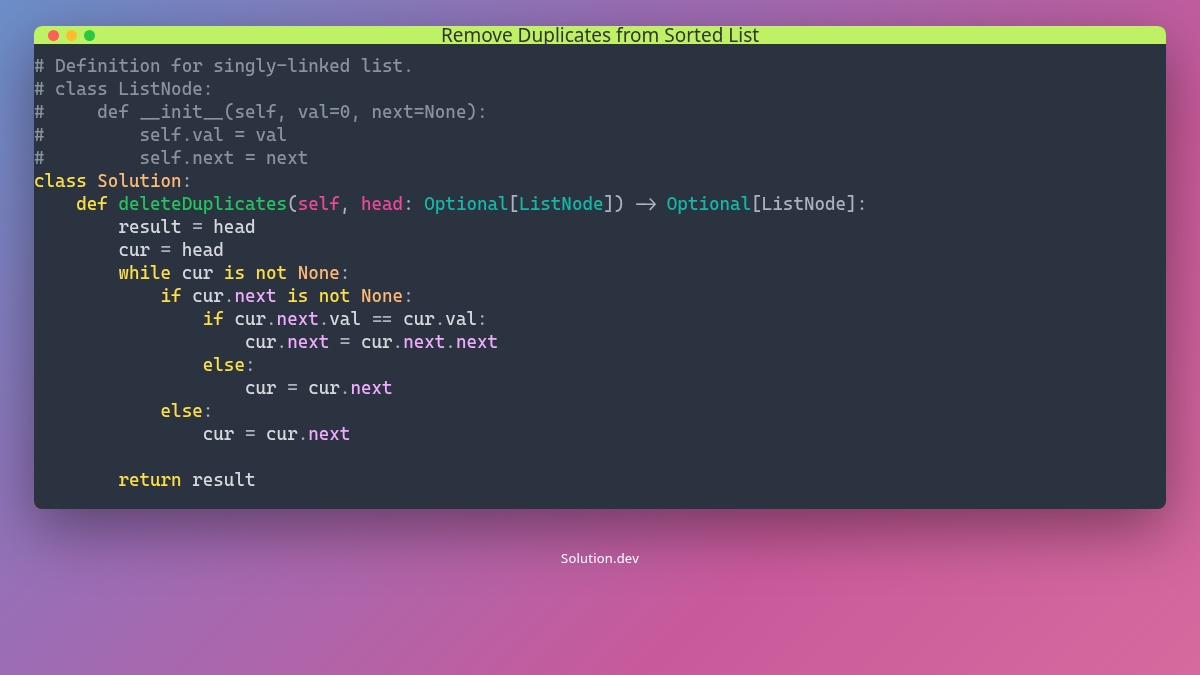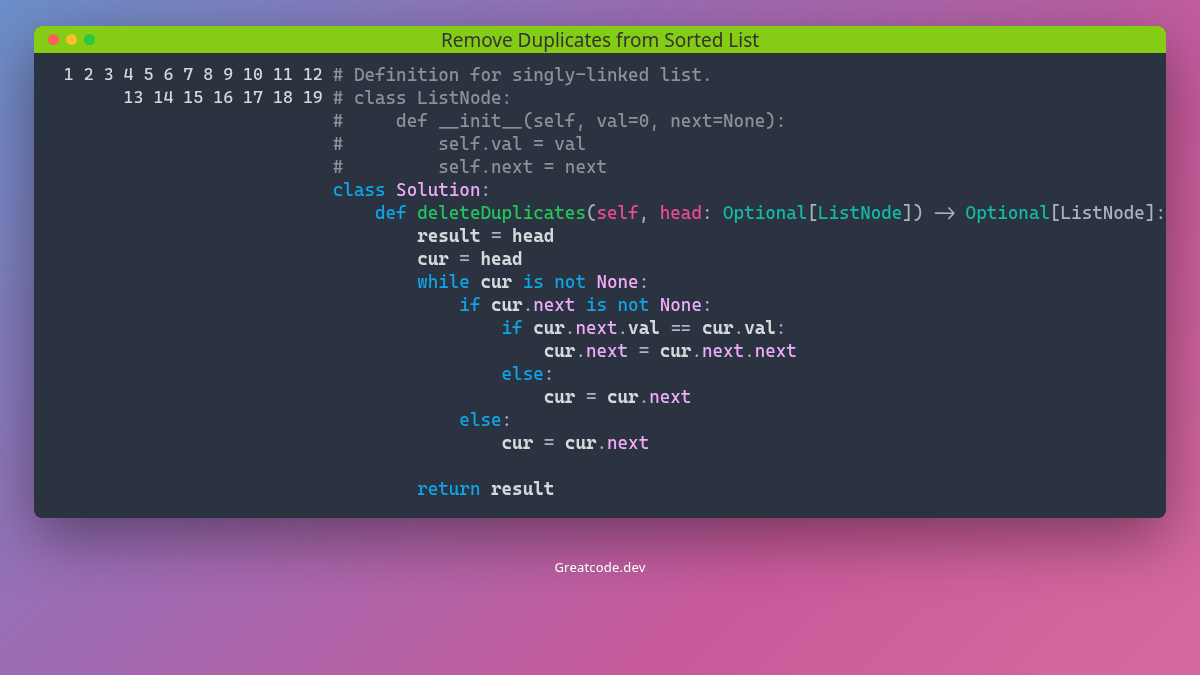--- a/index.html
+++ b/index.html
@@ -19,22 +19,22 @@
       overflow: hidden;
     }
     .editor-window {
       width: 1132px;
       background: #2b3340;
       border-radius: 8px;
       box-shadow: 0 20px 60px rgba(0,0,0,0.4);
       overflow: hidden;
     }
     .titlebar {
-      background: #84cc16;
-      height: 27px;
+      background: #bef264;
+      height: 18px;
       display: flex;
       align-items: center;
       position: relative;
     }
     .traffic-lights {
       display: flex;
       gap: 7px;
       position: absolute;
       left: 14px;
     }
@@ -64,29 +64,29 @@
       user-select: none;
       font-size: 17px;
       line-height: 23px;
     }
     .code {
       font-size: 18px;
       line-height: 23px;
       white-space: pre;
     }
     .comment { color: #8a929c; }
-    .keyword { color: #0ea5e9; }
+    .keyword { color: #fde047; }
     .def-name { color: #22c55e; }
-    .builtin { color: #f0abfc; }
+    .builtin { color: #fdba74; }
     .param { color: #ec4899; }
     .type { color: #14b8a6; }
     .punct { color: #abb2bf; }
     .op { color: #abb2bf; }
     .attr { color: #f0abfc; }
-    .plain { color: #d6d9dc; font-weight: bold; }
+    .plain { color: #d6d9dc; }
     .footer {
       margin-top: 40px;
       color: #ffffff;
       font-family: -apple-system, system-ui, sans-serif;
       font-size: 13px;
       font-weight: 400;
       letter-spacing: 0.2px;
     }
   </style>
 </head>
@@ -95,36 +95,17 @@
 <div class="editor-window">
   <div class="titlebar">
     <div class="traffic-lights">
       <div class="traffic-light tl-red"></div>
       <div class="traffic-light tl-yellow"></div>
       <div class="traffic-light tl-green"></div>
     </div>
     <div class="title">Remove Duplicates from Sorted List</div>
   </div>
   <div class="code-area">
-    <div class="gutter" id="gutter">1
-2
-3
-4
-5
-6
-7
-8
-9
-10
-11
-12
-13
-14
-15
-16
-17
-18
-19</div>
     <div class="code" id="code"><div><span class="comment"># Definition for singly-linked list.</span></div><div><span class="comment"># class ListNode:</span></div><div><span class="comment">#     def __init__(self, val=0, next=None):</span></div><div><span class="comment">#         self.val = val</span></div><div><span class="comment">#         self.next = next</span></div><div><span class="keyword">class</span><span class="plain"> </span><span class="builtin">Solution</span><span class="punct">:</span></div><div><span class="plain">    </span><span class="keyword">def</span><span class="plain"> </span><span class="def-name">deleteDuplicates</span><span class="punct">(</span><span class="param">self</span><span class="punct">, </span><span class="param">head</span><span class="punct">: </span><span class="type">Optional</span><span class="punct">[</span><span class="type">ListNode</span><span class="punct">]</span><span class="punct">) </span><span class="op">-&gt;</span><span class="plain"> </span><span class="type">Optional</span><span class="punct">[ListNode]:</span></div><div><span class="plain">        result </span><span class="op">=</span><span class="plain"> head</span></div><div><span class="plain">        cur </span><span class="op">=</span><span class="plain"> head</span></div><div><span class="plain">        </span><span class="keyword">while</span><span class="plain"> cur </span><span class="keyword">is</span><span class="plain"> </span><span class="keyword">not</span><span class="plain"> </span><span class="builtin">None</span><span class="punct">:</span></div><div><span class="plain">            </span><span class="keyword">if</span><span class="plain"> cur</span><span class="punct">.</span><span class="attr">next</span><span class="plain"> </span><span class="keyword">is</span><span class="plain"> </span><span class="keyword">not</span><span class="plain"> </span><span class="builtin">None</span><span class="punct">:</span></div><div><span class="plain">                </span><span class="keyword">if</span><span class="plain"> cur</span><span class="punct">.</span><span class="attr">next</span><span class="punct">.</span><span class="plain">val </span><span class="op">==</span><span class="plain"> cur</span><span class="punct">.</span><span class="plain">val</span><span class="punct">:</span></div><div><span class="plain">                    cur</span><span class="punct">.</span><span class="attr">next</span><span class="plain"> </span><span class="op">=</span><span class="plain"> cur</span><span class="punct">.</span><span class="attr">next</span><span class="punct">.</span><span class="attr">next</span></div><div><span class="plain">                </span><span class="keyword">else</span><span class="punct">:</span></div><div><span class="plain">                    cur </span><span class="op">=</span><span class="plain"> cur</span><span class="punct">.</span><span class="attr">next</span></div><div><span class="plain">            </span><span class="keyword">else</span><span class="punct">:</span></div><div><span class="plain">                cur </span><span class="op">=</span><span class="plain"> cur</span><span class="punct">.</span><span class="attr">next</span></div><div>&nbsp;</div><div><span class="plain">        </span><span class="keyword">return</span><span class="plain"> result</span></div></div>
   </div>
 </div>
 
-<div class="footer">Greatcode.dev</div>
+<div class="footer">Solution.dev</div>
 
 </body></html>

